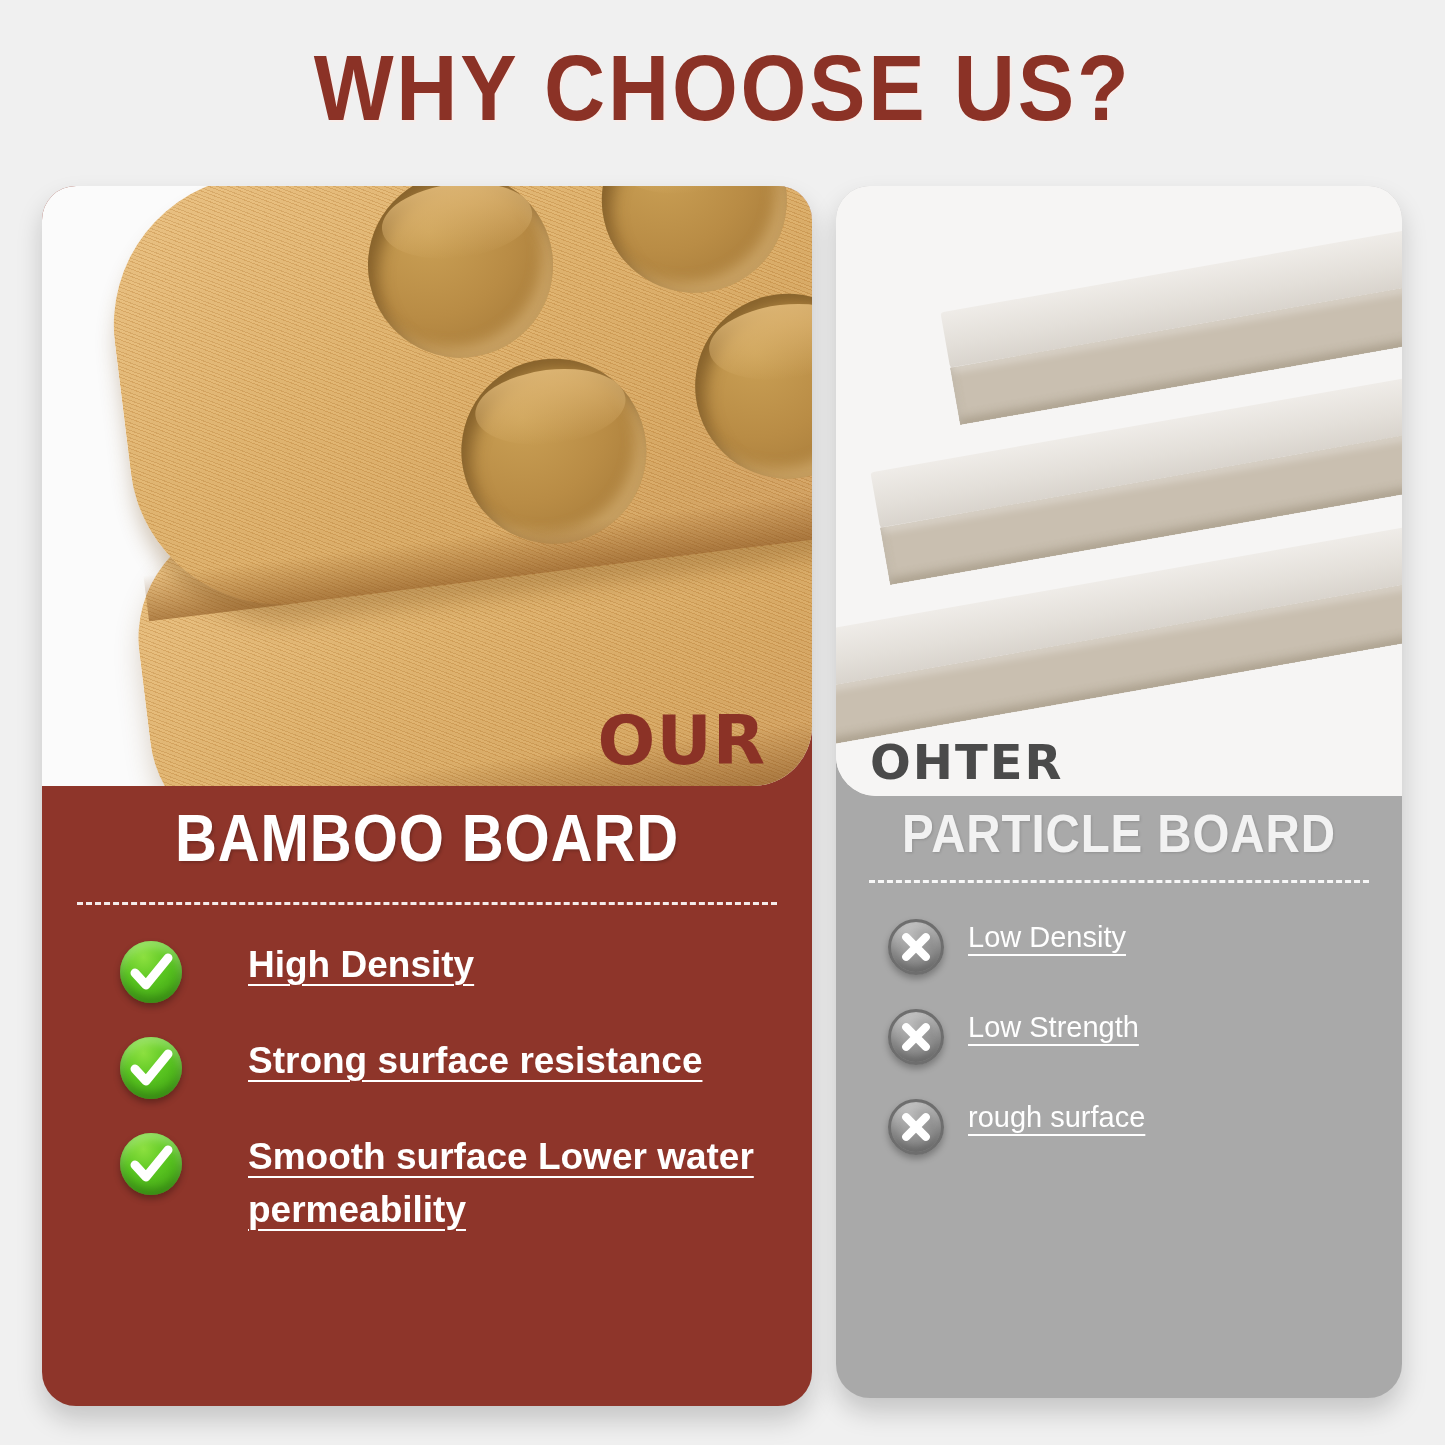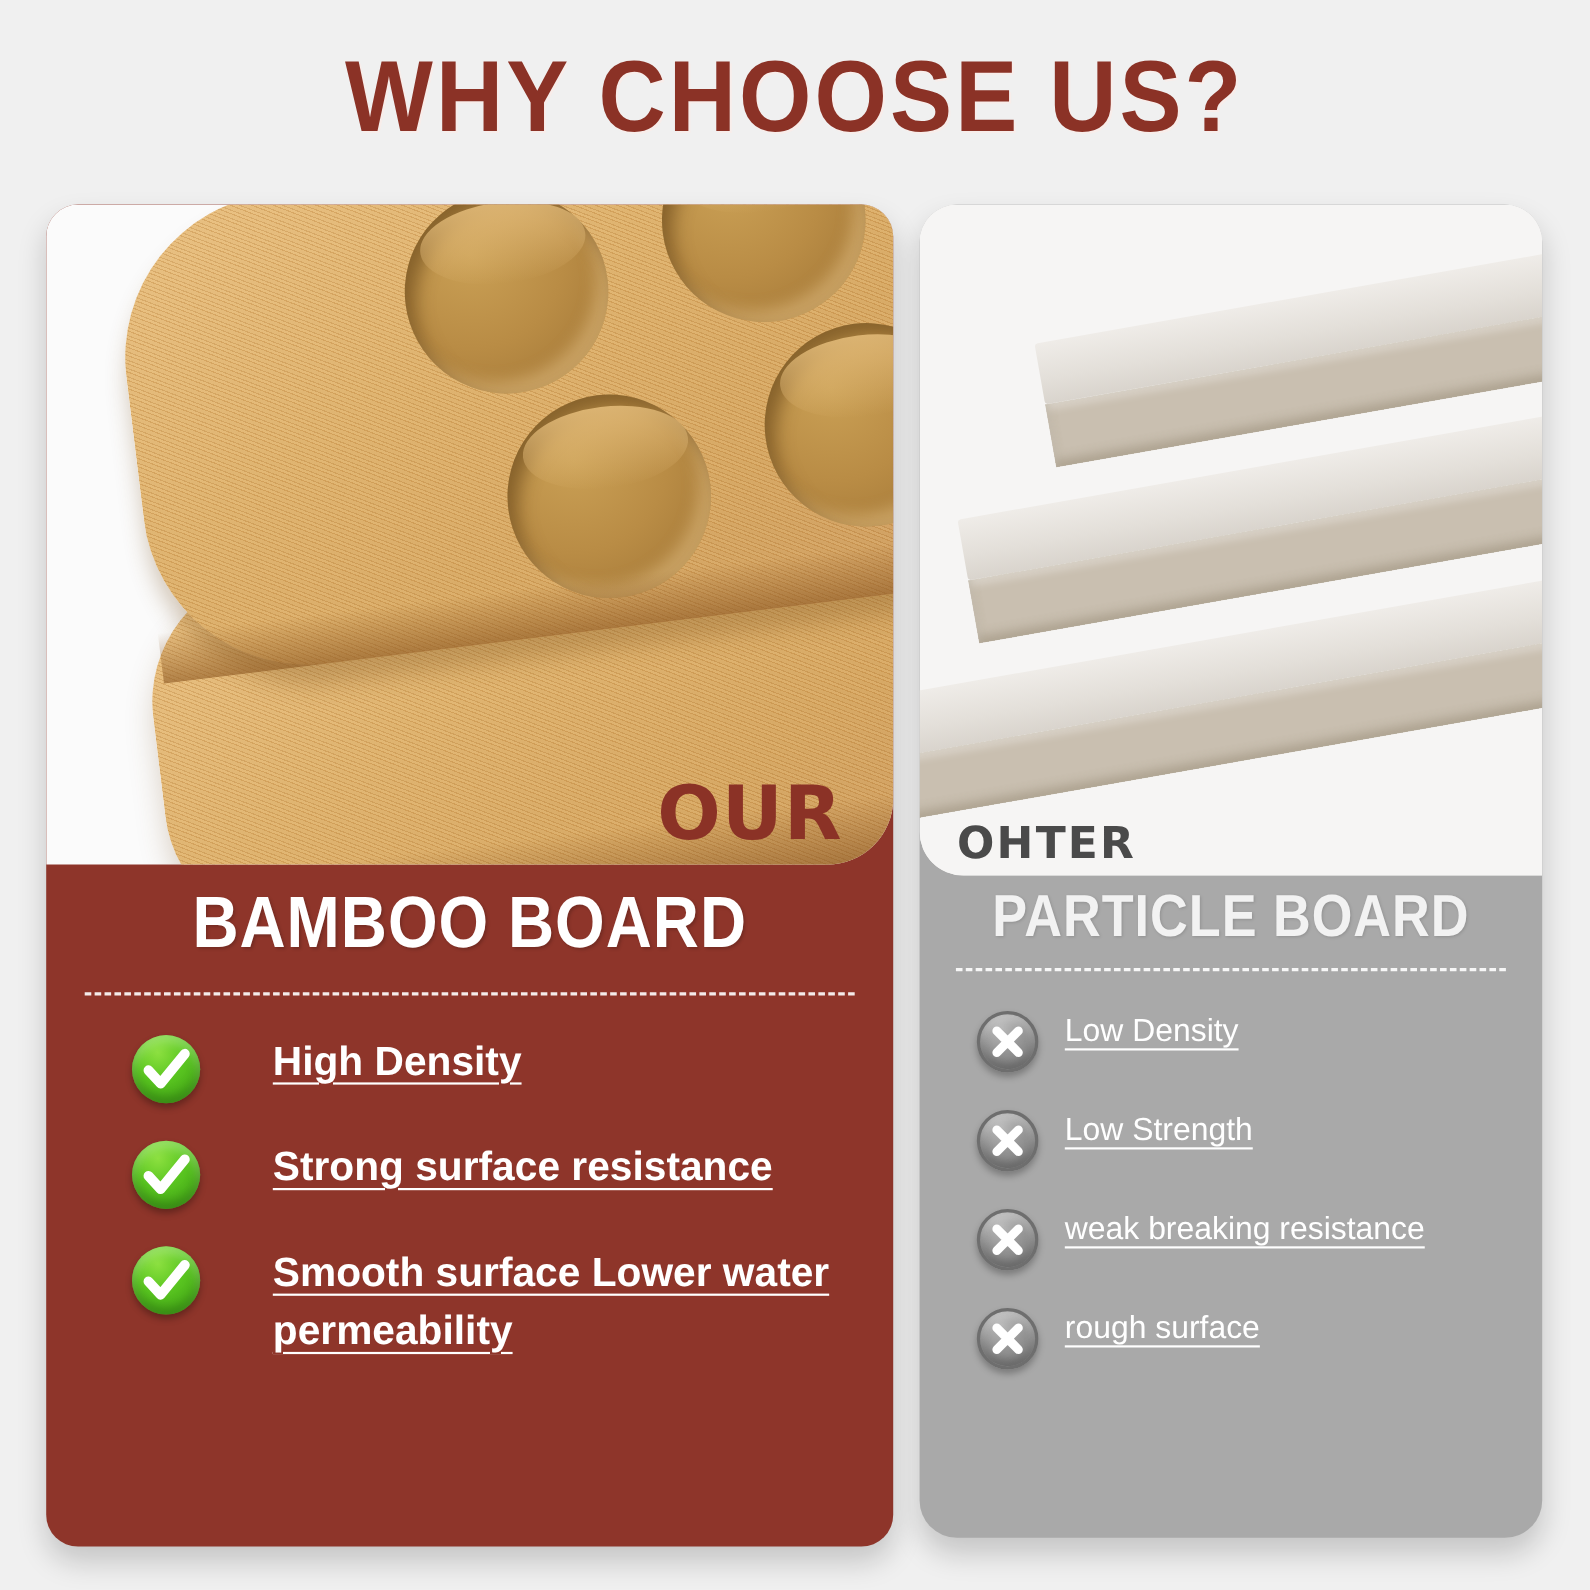--- a/index.html
+++ b/index.html
@@ -24,21 +24,21 @@
     text-shadow:2px 2px 0 rgba(255,235,230,0.55);
   }
 
   
   .card{
     position:absolute;
     border-radius:34px;
     overflow:hidden;
     box-shadow:0 14px 26px rgba(0,0,0,0.18);
   }
-  .card-left{ left:42px; top:186px; width:770px; height:1220px; background:#8e352a;border-radius:29px; }
+  .card-left{ left:42px; top:186px; width:770px; height:1220px; background:#8e352a; }
   .card-right{ left:836px; top:186px; width:566px; height:1212px; background:#a9a9a9; }
 
   
   .photo{
     position:absolute; left:0; top:0; width:100%;
     background:#fbfbfb;
     overflow:hidden;
   }
   .photo-left{ height:600px; border-bottom-right-radius:60px; }
   .photo-right{ height:610px; border-bottom-left-radius:40px; background:#f4f3f2;}
@@ -120,21 +120,21 @@
 
   
   .our-label{
     position:absolute; right:46px; bottom:6px;
     font-size:68px; font-weight:bold; color:#8b3226;
     letter-spacing:1px;
     font-family:"DejaVu Sans", sans-serif;
   }
   .ohter-label{
     position:absolute; left:34px; bottom:6px;
-    font-size:40px; font-weight:bold; color:#4a4a4a;
+    font-size:48px; font-weight:bold; color:#4a4a4a;
     letter-spacing:2px;
     font-family:"DejaVu Sans", sans-serif;
   }
 
   
   .panel-body-left{ position:absolute; left:0; top:600px; width:100%; height:620px; }
   .panel-body-right{ position:absolute; left:0; top:610px; width:100%; height:602px; }
 
   .panel-heading{
     text-align:center; color:#ffffff; font-weight:bold;
@@ -298,37 +298,27 @@
         <span class="badge badge-x">
           <svg viewBox="0 0 56 56">
               <path d="M17 17 L39 39 M39 17 L17 39" fill="none" stroke="#ffffff" stroke-width="9" stroke-linecap="round"></path>
             </svg>
         </span>
         <span class="feature-text">
           <span class="line">Low Strength</span>
         </span>
       </div>
 
+
       <div class="feature-item">
         <span class="badge badge-x">
           <svg viewBox="0 0 56 56">
               <path d="M17 17 L39 39 M39 17 L17 39" fill="none" stroke="#ffffff" stroke-width="9" stroke-linecap="round"></path>
             </svg>
         </span>
         <span class="feature-text">
-          <span class="line">weak breaking resistance</span>
-        </span>
-      </div>
-
-      <div class="feature-item">
-        <span class="badge badge-x">
-          <svg viewBox="0 0 56 56">
-              <path d="M17 17 L39 39 M39 17 L17 39" fill="none" stroke="#ffffff" stroke-width="9" stroke-linecap="round"></path>
-            </svg>
-        </span>
-        <span class="feature-text">
           <span class="line">rough surface</span>
         </span>
       </div>
 
     </div>
   </div>
 </div>
 
 </body></html>

